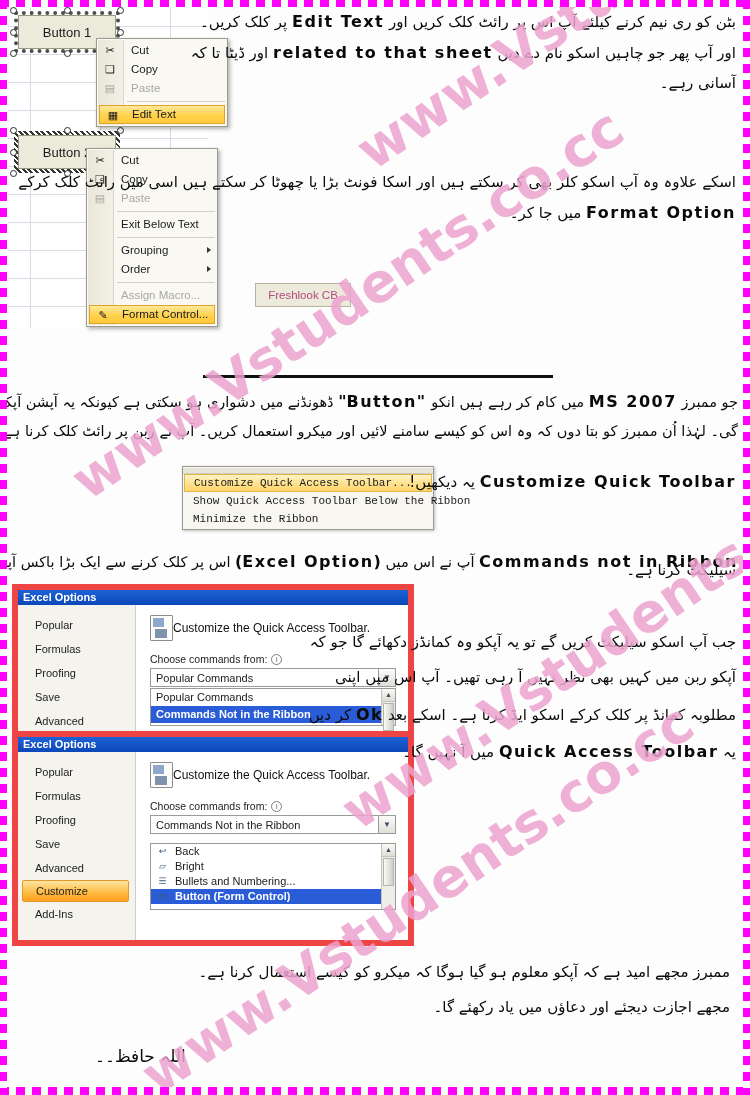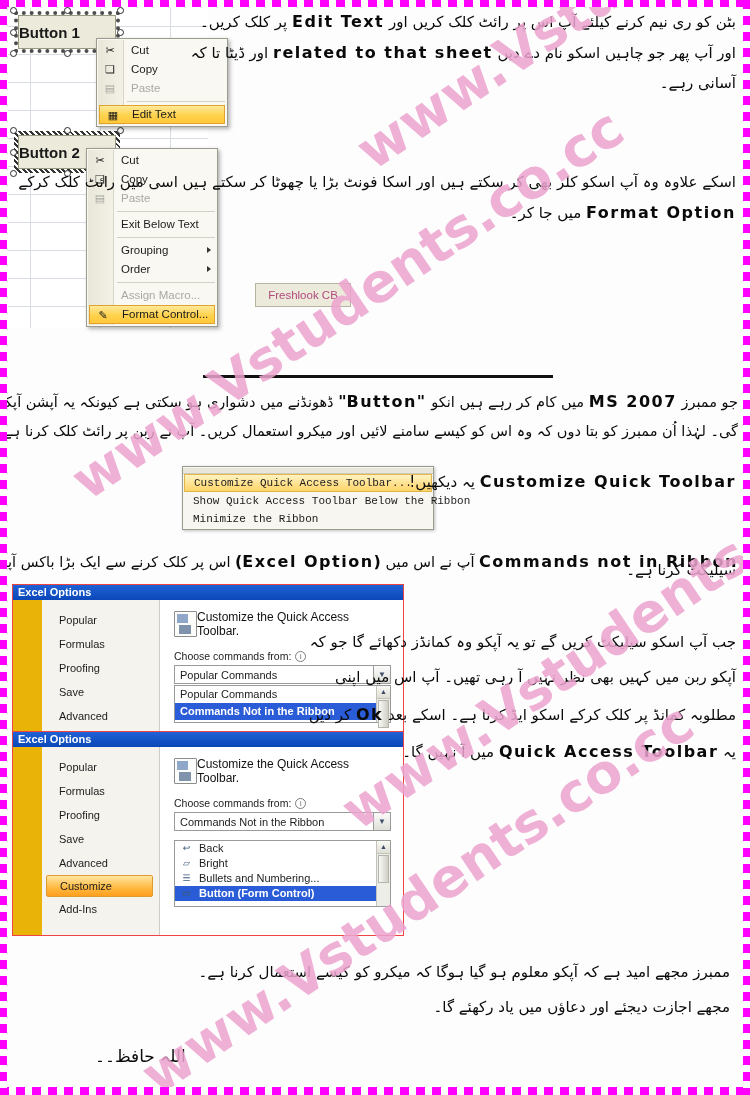--- a/index.html
+++ b/index.html
@@ -76,24 +76,23 @@
   }
   .gridline-h{position:absolute;left:0;right:0;height:1px;background:#d7dce5;}
   .gridline-v{position:absolute;top:0;bottom:0;width:1px;background:#d7dce5;}
 
   
   .xbtn{
     position:absolute;
     background:#eceadb;
     border:1px solid #9a9a82;
     color:#1a1a1a;
-    font-size:15px;
-    display:flex;align-items:center;
+    font-size:13px;
+    display:flex;align-items:center;justify-content:center;
     z-index:14;
-    font-weight:bold;
   }
   .handles{position:absolute;inset:-6px;z-index:15;pointer-events:none;}
   .handles i{
     position:absolute;width:5px;height:5px;background:#ffffff;
     border:1px solid #2b2b2b;border-radius:50%;
   }
   .hatch{
     position:absolute;inset:-5px;
     border:4px solid transparent;
     background:
@@ -159,32 +158,32 @@
   #qat .qi.hl{
     background:linear-gradient(180deg,#fff3c4,#ffe08a 60%,#ffd569);
     border:1px solid #e3b64a;margin:0 1px;height:16px;line-height:16px;padding-left:9px;
   }
   #qat .qbar{height:5px;background:#e8e6da;border-bottom:1px solid #cdcbbd;}
 
   
   .xo{
     position:absolute;
     background:#f1f0ea;
-    border:1px solid #ef4444;
+    border:6px solid #ef4444;
     z-index:22;
     overflow:hidden;
     font-size:11px;
     color:#1c1c1c;
   }
   .xo-title{
     height:15px;line-height:15px;
     background:linear-gradient(180deg,#1f62d6,#0b47b8);
     color:#fff;font-weight:bold;font-size:11px;padding-left:5px;
   }
-  .xo-body{display:flex;height:calc(100% - 15px);background:#eab308;padding-left:29px;}
+  .xo-body{display:flex;height:calc(100% - 15px);background:#14532d;}
   .xo-nav{
     width:117px;background:#f4f3ee;border-right:1px solid #cfcec6;
     padding-top:8px;flex:0 0 117px;
   }
   .xo-nav .ni{
     height:24px;line-height:24px;padding-left:17px;white-space:nowrap;font-size:11px;
   }
   .xo-nav .ni.sel{
     background:linear-gradient(180deg,#ffe5a2,#ffb93f 60%,#ff9f1f);
     border:1px solid #e19b2c;border-radius:2px;margin:0 6px 0 4px;

